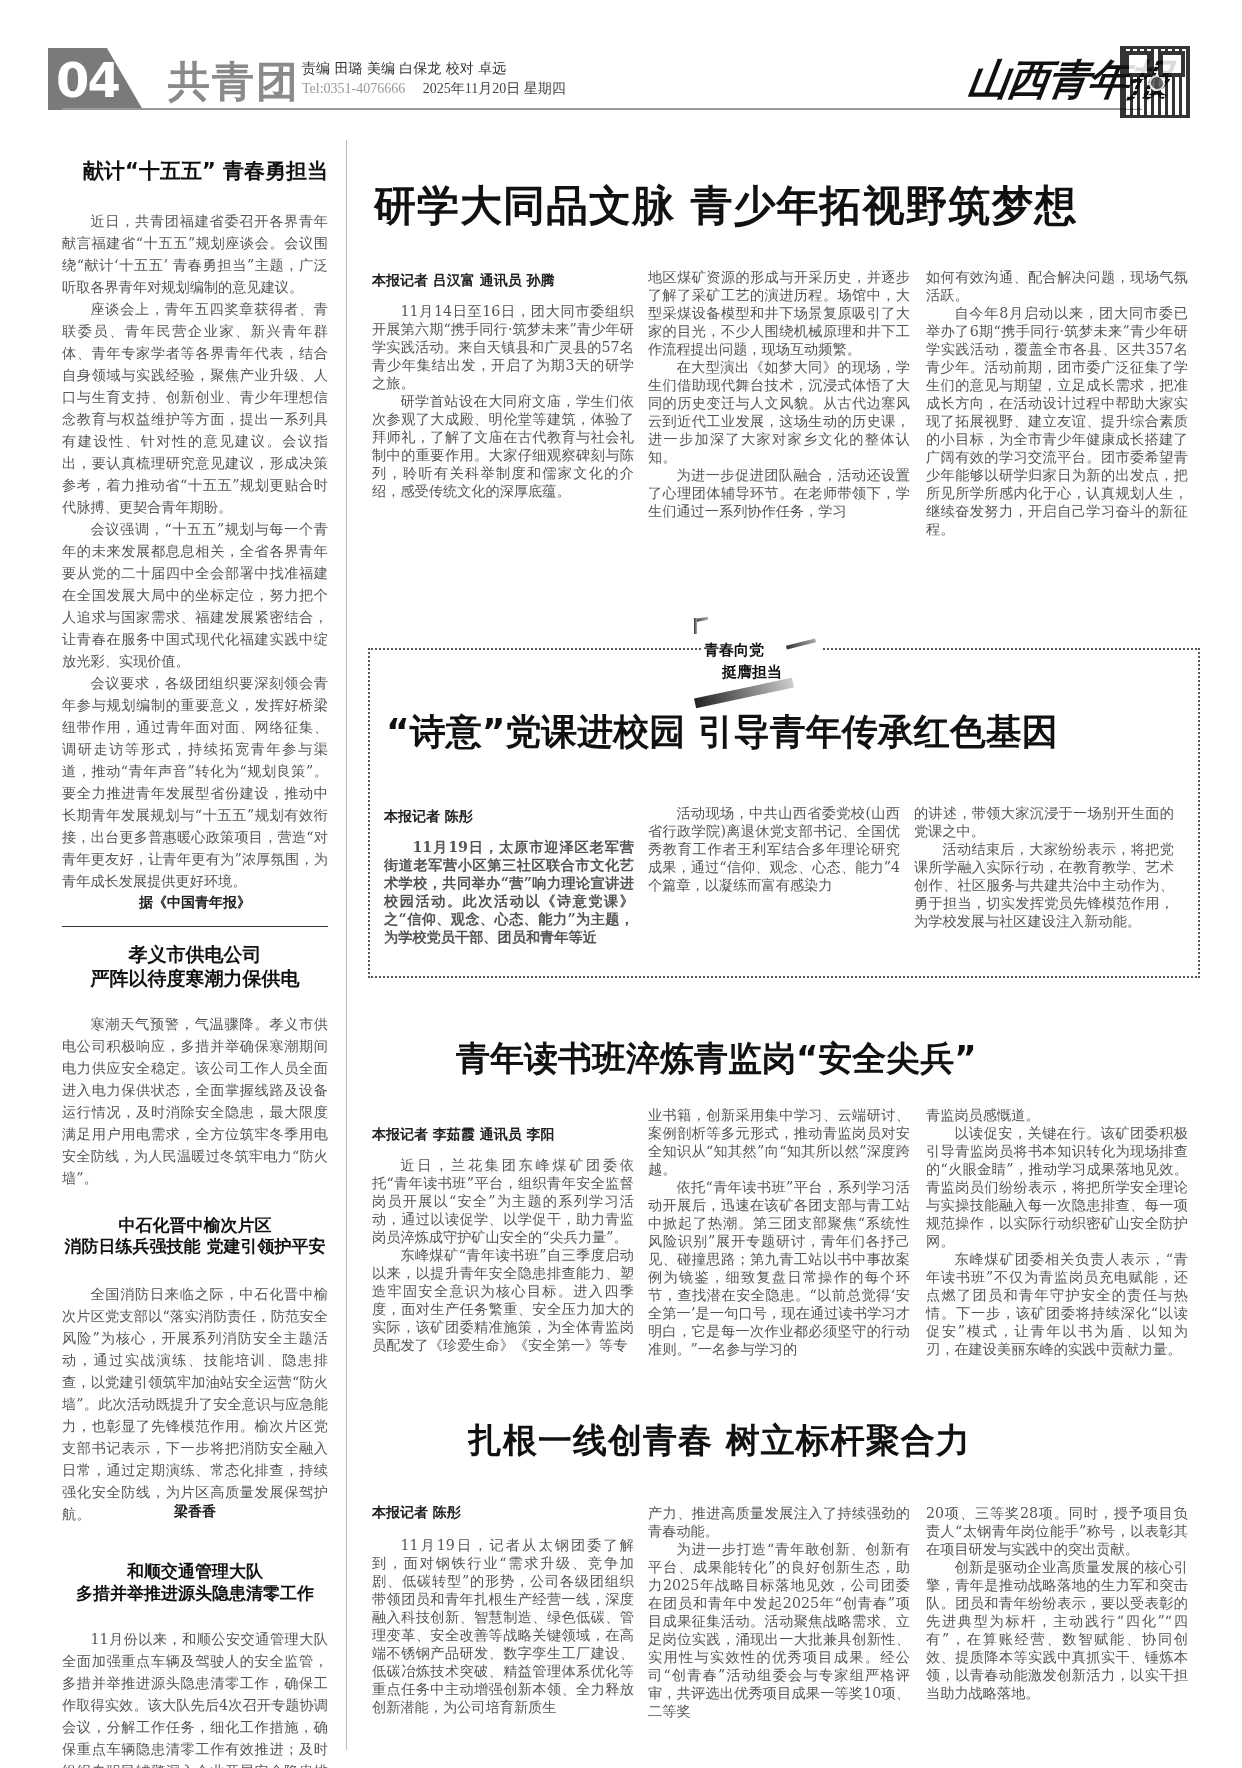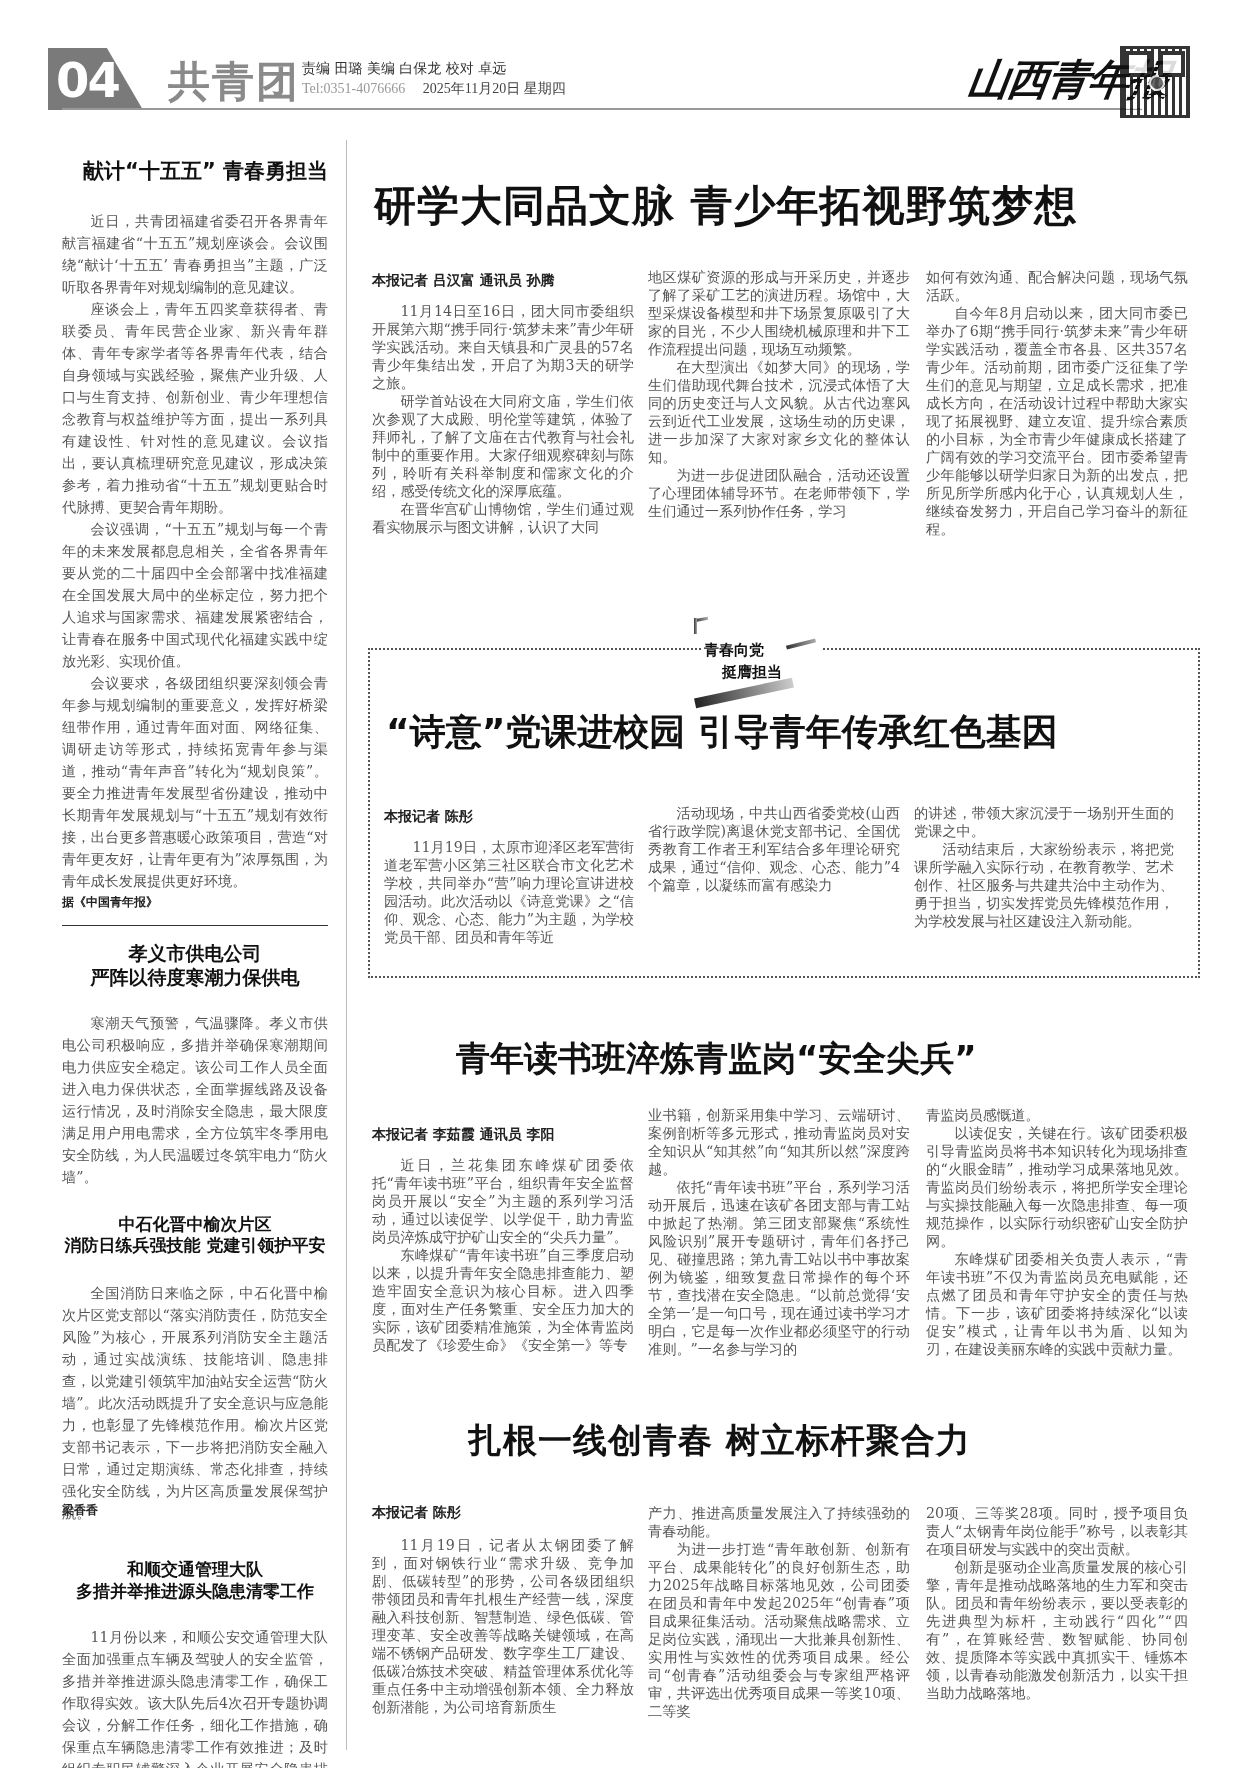--- a/index.html
+++ b/index.html
@@ -27,21 +27,21 @@
   .qr::before, .qr::after { content: ""; position: absolute; width: 18px; height: 18px; border: 4px solid #111; background: #fff; }
   .qr::before { left: 2px; top: 2px; }
   .qr::after { right: 2px; top: 2px; }
   .qr-dot { position: absolute; left: 26px; top: 26px; width: 16px; height: 16px; border-radius: 50%; background: #555; border: 2px solid #fff; }
 
   
   .left-col { position: absolute; left: 62px; top: 150px; width: 266px; }
   .art-l-title { font-family: "DejaVu Sans", sans-serif; font-weight: bold; color: #111; text-align: center; line-height: 1.25; }
   .body-text { font-family: "DejaVu Serif", serif; font-size: 14.2px; line-height: 22px; color: #555; text-align: justify; }
   .body-text p { text-indent: 2em; }
-  .byline-right { font-family: "DejaVu Sans", sans-serif; font-weight: bold; font-size: 12px; color: #222; text-align: left; }
+  .byline-right { font-family: "DejaVu Sans", sans-serif; font-weight: bold; font-size: 14px; color: #222; text-align: center; }
   .col-rule { height: 1px; background: #333; margin: 10px 0; }
 
   .vline { position: absolute; width: 1px; background: #bbb; }
 
   
   .headline { position: absolute; font-family: "DejaVu Sans", sans-serif; font-weight: bold; color: #111; white-space: nowrap; }
   .byline { position: absolute; font-family: "DejaVu Sans", sans-serif; font-weight: bold; font-size: 14px; color: #222; }
   .col3 { position: absolute; width: 262px; font-family: "DejaVu Serif", serif; font-size: 14.2px; line-height: 18px; color: #555; text-align: justify; }
   .col3 p { text-indent: 2em; }
   .col3 p.cont { text-indent: 0; }
@@ -114,21 +114,20 @@
 </div>
 
 <div class="vline" style="left:346px; top:140px; height:1610px;"></div>
 
 <div>
   <div class="headline" style="left:374px; top:178px; font-size:42px; letter-spacing:1px;">研学大同品文脉 青少年拓视野筑梦想</div>
   <div class="byline" style="left:372px; top:272px;">本报记者 吕汉富 通讯员 孙腾</div>
   <div class="col3" style="left:372px; top:302px;">
     <p>11月14日至16日，团大同市委组织开展第六期“携手同行·筑梦未来”青少年研学实践活动。来自天镇县和广灵县的57名青少年集结出发，开启了为期3天的研学之旅。</p>
     <p>研学首站设在大同府文庙，学生们依次参观了大成殿、明伦堂等建筑，体验了拜师礼，了解了文庙在古代教育与社会礼制中的重要作用。大家仔细观察碑刻与陈列，聆听有关科举制度和儒家文化的介绍，感受传统文化的深厚底蕴。</p>
-    <p>在晋华宫矿山博物馆，学生们通过观看实物展示与图文讲解，认识了大同</p>
   </div>
   <div class="col3" style="left:648px; top:268px;">
     <p class="cont">地区煤矿资源的形成与开采历史，并逐步了解了采矿工艺的演进历程。场馆中，大型采煤设备模型和井下场景复原吸引了大家的目光，不少人围绕机械原理和井下工作流程提出问题，现场互动频繁。</p>
     <p>在大型演出《如梦大同》的现场，学生们借助现代舞台技术，沉浸式体悟了大同的历史变迁与人文风貌。从古代边塞风云到近代工业发展，这场生动的历史课，进一步加深了大家对家乡文化的整体认知。</p>
     <p>为进一步促进团队融合，活动还设置了心理团体辅导环节。在老师带领下，学生们通过一系列协作任务，学习</p>
   </div>
   <div class="col3" style="left:926px; top:268px;">
     <p class="cont">如何有效沟通、配合解决问题，现场气氛活跃。</p>
     <p>自今年8月启动以来，团大同市委已举办了6期“携手同行·筑梦未来”青少年研学实践活动，覆盖全市各县、区共357名青少年。活动前期，团市委广泛征集了学生们的意见与期望，立足成长需求，把准成长方向，在活动设计过程中帮助大家实现了拓展视野、建立友谊、提升综合素质的小目标，为全市青少年健康成长搭建了广阔有效的学习交流平台。团市委希望青少年能够以研学归家日为新的出发点，把所见所学所感内化于心，认真规划人生，继续奋发努力，开启自己学习奋斗的新征程。</p>
   </div>
@@ -141,21 +140,21 @@
   <div class="badge-stroke" style="left:4px; top:10px; width:3px; height:16px;"></div>
   <div class="badge-stroke" style="left:4px; top:80px; width:100px; height:10px; transform:rotate(-12deg); background:linear-gradient(90deg,#222,#ccc);"></div>
   <div class="badge-stroke" style="left:96px; top:34px; width:30px; height:4px; transform:rotate(-14deg);"></div>
   <div class="badge-text" style="left:14px; top:32px;">青春向党</div>
   <div class="badge-text" style="left:32px; top:54px;">挺膺担当</div>
 </div>
 
 <div>
   <div class="headline" style="left:386px; top:708px; font-size:36px;">“诗意”党课进校园 引导青年传承红色基因</div>
   <div class="byline" style="left:384px; top:808px;">本报记者 陈彤</div>
-  <div class="col3" style="left:384px; top:838px; width:250px;">
+  <div class="col3" style="left:384px; top:838px; width:250px;font-weight:bold;">
     <p>11月19日，太原市迎泽区老军营街道老军营小区第三社区联合市文化艺术学校，共同举办“营”响力理论宣讲进校园活动。此次活动以《诗意党课》之“信仰、观念、心态、能力”为主题，为学校党员干部、团员和青年等近</p>
   </div>
   <div class="col3" style="left:648px; top:804px; width:252px;">
     <p>活动现场，中共山西省委党校(山西省行政学院)离退休党支部书记、全国优秀教育工作者王利军结合多年理论研究成果，通过“信仰、观念、心态、能力”4个篇章，以凝练而富有感染力</p>
   </div>
   <div class="col3" style="left:914px; top:804px; width:260px;">
     <p class="cont">的讲述，带领大家沉浸于一场别开生面的党课之中。</p>
     <p>活动结束后，大家纷纷表示，将把党课所学融入实际行动，在教育教学、艺术创作、社区服务与共建共治中主动作为、勇于担当，切实发挥党员先锋模范作用，为学校发展与社区建设注入新动能。</p>
   </div>
 </div>

